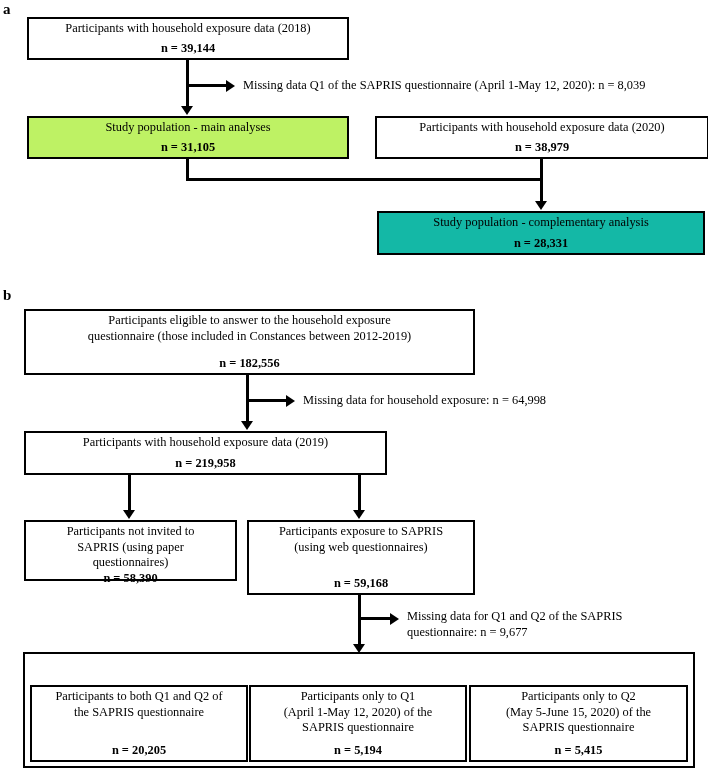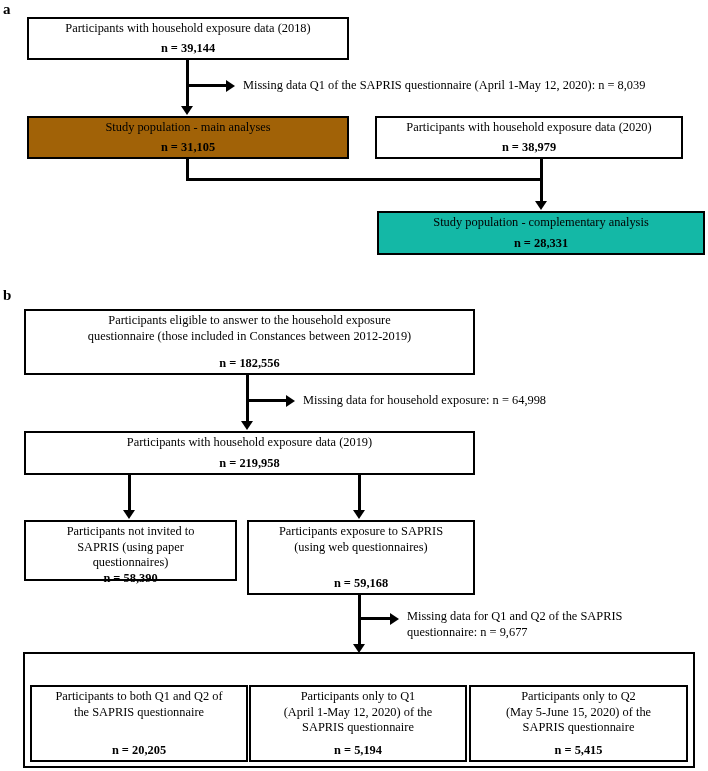--- a/index.html
+++ b/index.html
@@ -33,21 +33,21 @@
     background: #ffffff;
     display: flex;
     flex-direction: column;
     align-items: center;
     justify-content: space-between;
     text-align: center;
     font-size: 12.4px;
     line-height: 15.5px;
     padding: 2px 5px;
   }
-  .box.gray-dark { background: #a16207; }
+  .box.gray-dark { background: #bef264; }
   .box.gray-light { background: #14b8a6; }
   .box .n { font-weight: bold; white-space: nowrap; }
   .box .txt { white-space: pre-line; }
 
   .note {
     position: absolute;
     font-size: 12.4px;
     line-height: 15.5px;
     text-align: left;
     white-space: pre-line;
@@ -111,21 +111,21 @@
   <div class="arrow-down" style="left:181px; top:106px;"></div>
   <div class="hline" style="left:186px; top:84px; width:42px;"></div>
   <div class="arrow-right" style="left:226px; top:79.5px;"></div>
   <div class="note" style="left:243px; top:78px; width:470px;">Missing data Q1 of the SAPRIS questionnaire (April 1-May 12, 2020): n = 8,039</div>
 
   <div class="box gray-dark" style="left:27px; top:116px; width:322px; height:43px;">
     <span class="txt">Study population - main analyses</span>
     <span class="n">n = 31,105</span>
   </div>
 
-  <div class="box" style="left:375px; top:116px; width:308px; height:43px;">
+  <div class="box" style="left:375px; top:116px; width:334px; height:43px;">
     <span class="txt">Participants with household exposure data (2020)</span>
     <span class="n">n = 38,979</span>
   </div>
 
   <div class="vline" style="left:186px; top:159px; height:22px;"></div>
   <div class="hline" style="left:186px; top:178px; width:357px;"></div>
   <div class="vline" style="left:540px; top:159px; height:47px;"></div>
   <div class="arrow-down" style="left:535px; top:201px;"></div>
 
   <div class="box gray-light" style="left:377px; top:211px; width:328px; height:44px;">
@@ -140,21 +140,21 @@
 questionnaire (those included in Constances between 2012-2019)</span>
     <span class="n">n = 182,556</span>
   </div>
 
   <div class="vline" style="left:246px; top:375px; height:50px;"></div>
   <div class="arrow-down" style="left:241px; top:421px;"></div>
   <div class="hline" style="left:246px; top:399px; width:42px;"></div>
   <div class="arrow-right" style="left:286px; top:394.5px;"></div>
   <div class="note" style="left:303px; top:393px; width:400px;">Missing data for household exposure: n = 64,998</div>
 
-  <div class="box" style="left:24px; top:431px; width:451px; height:44px;">
+  <div class="box" style="left:24px; top:431px; width:363px; height:44px;">
     <span class="txt">Participants with household exposure data (2019)</span>
     <span class="n">n = 219,958</span>
   </div>
 
   <div class="vline" style="left:128px; top:475px; height:39px;"></div>
   <div class="arrow-down" style="left:123px; top:510px;"></div>
   <div class="vline" style="left:358px; top:475px; height:39px;"></div>
   <div class="arrow-down" style="left:353px; top:510px;"></div>
 
   <div class="box" style="left:24px; top:520px; width:213px; height:61px;">

